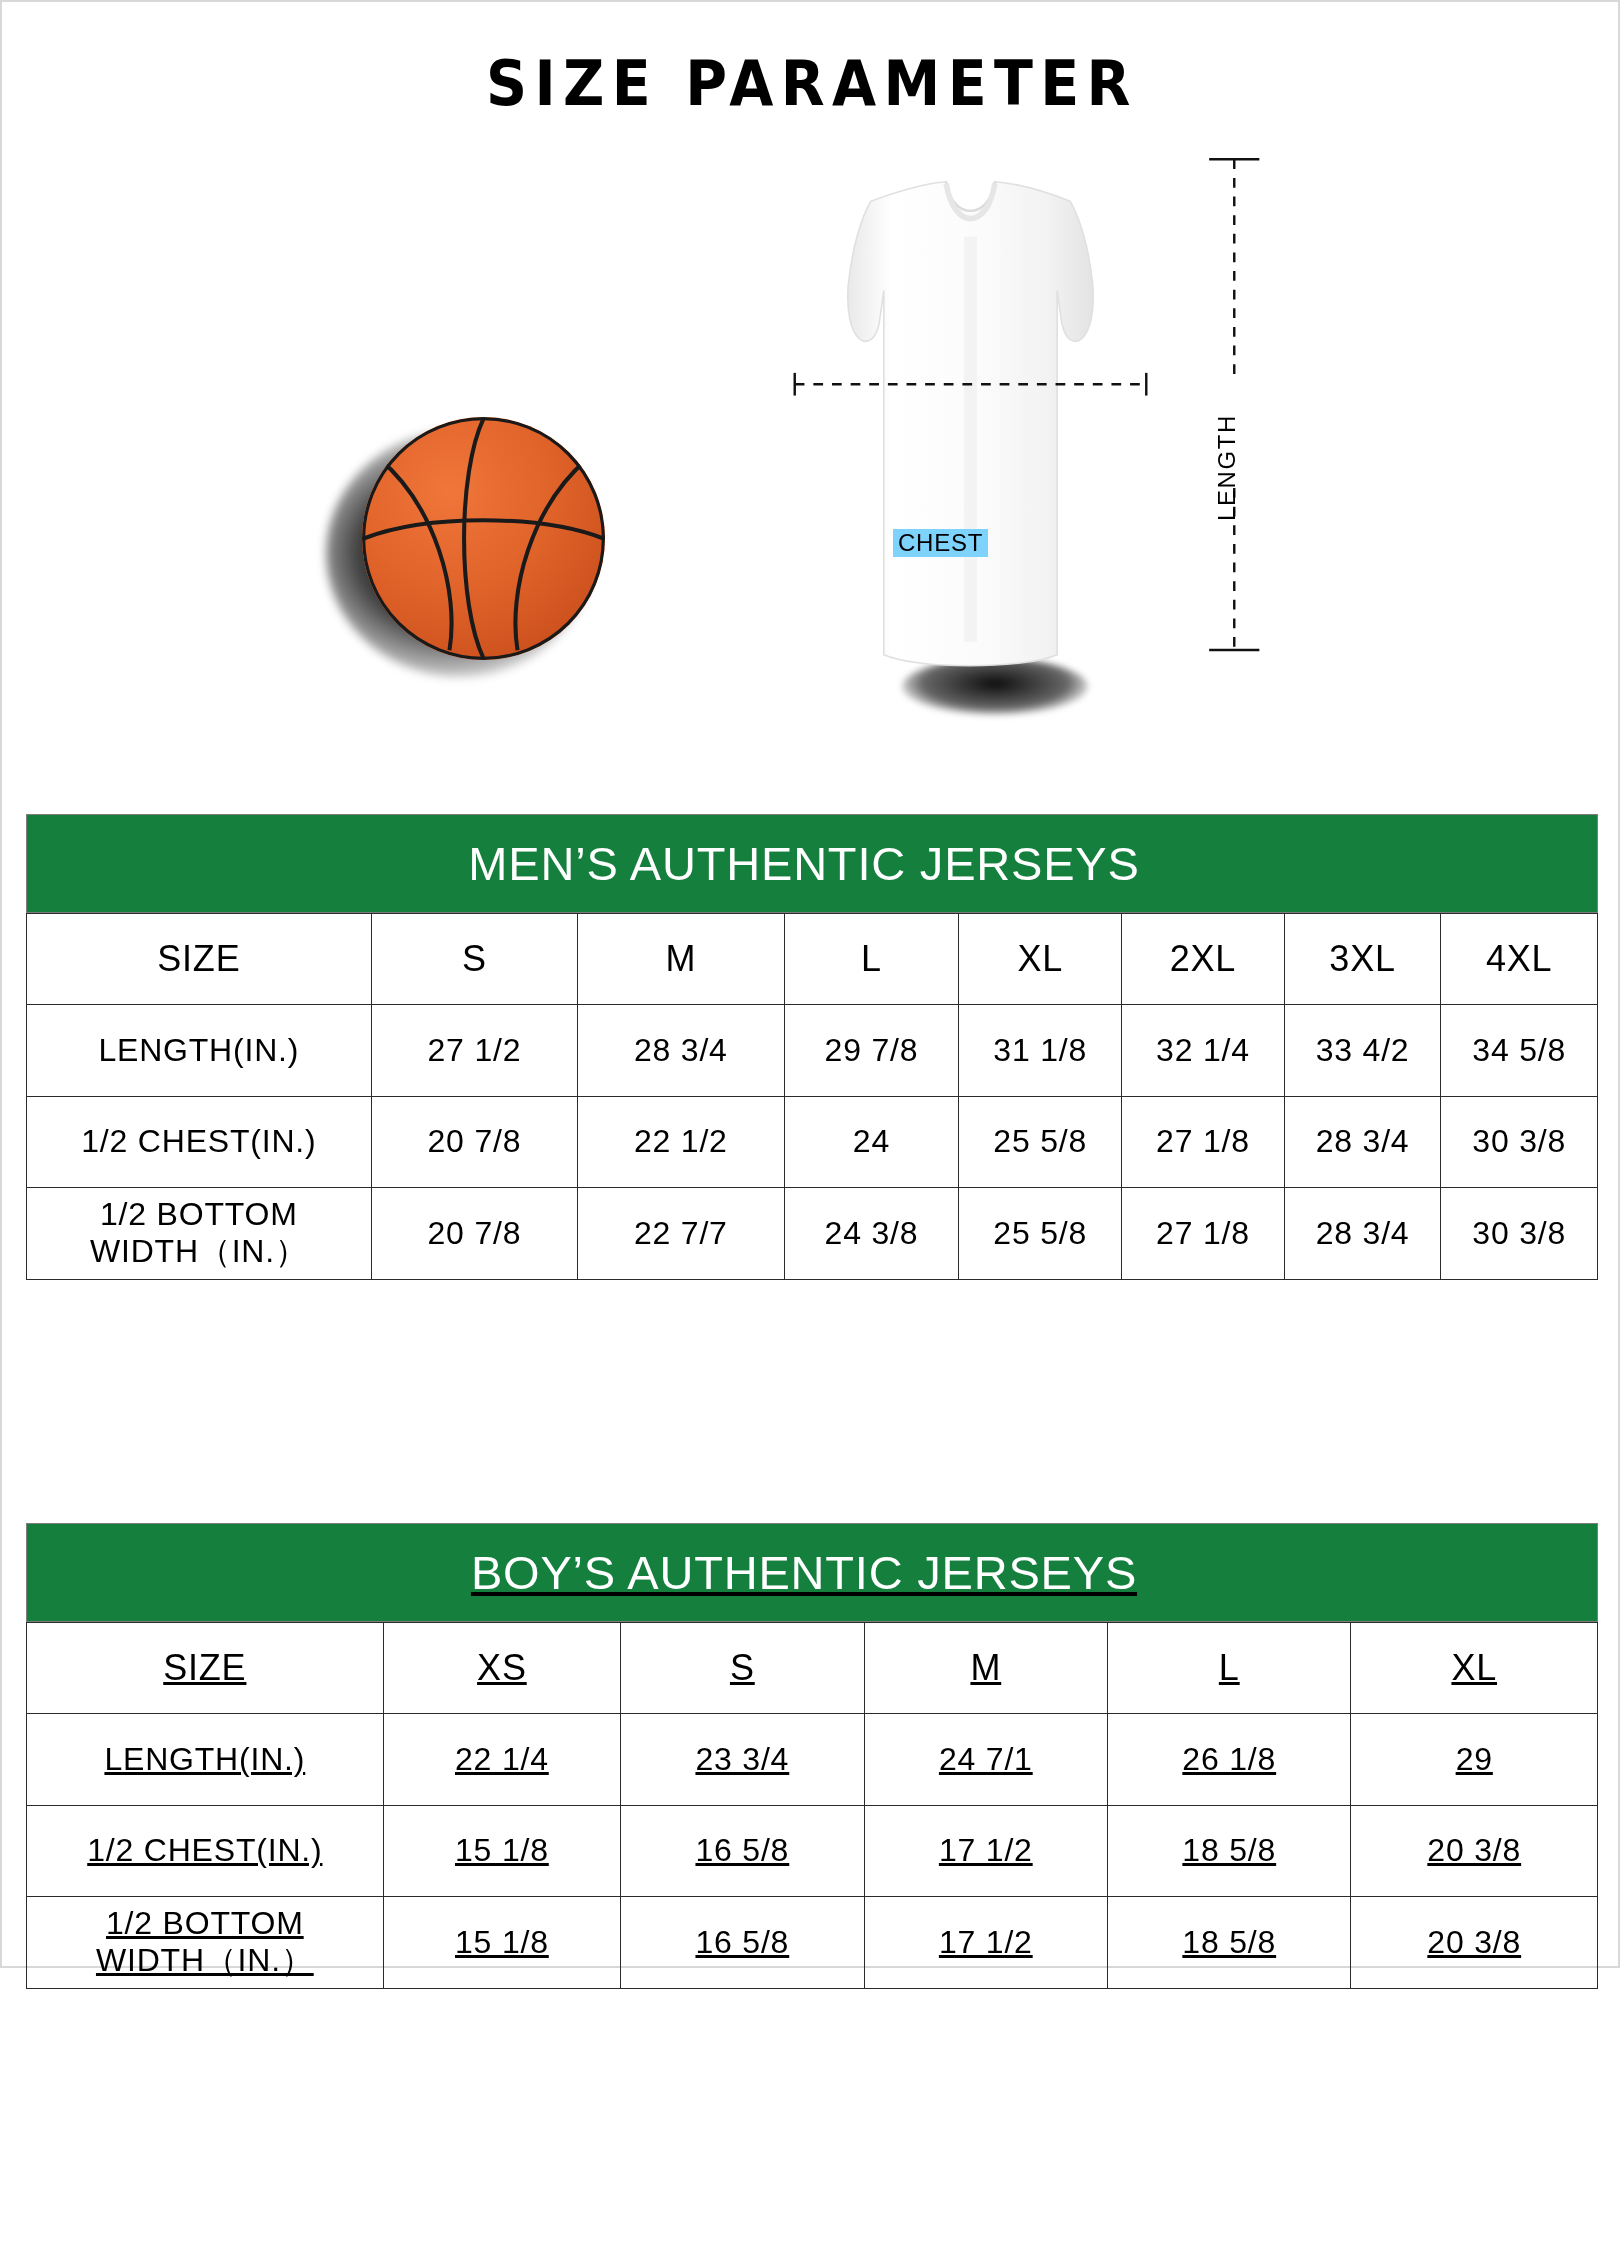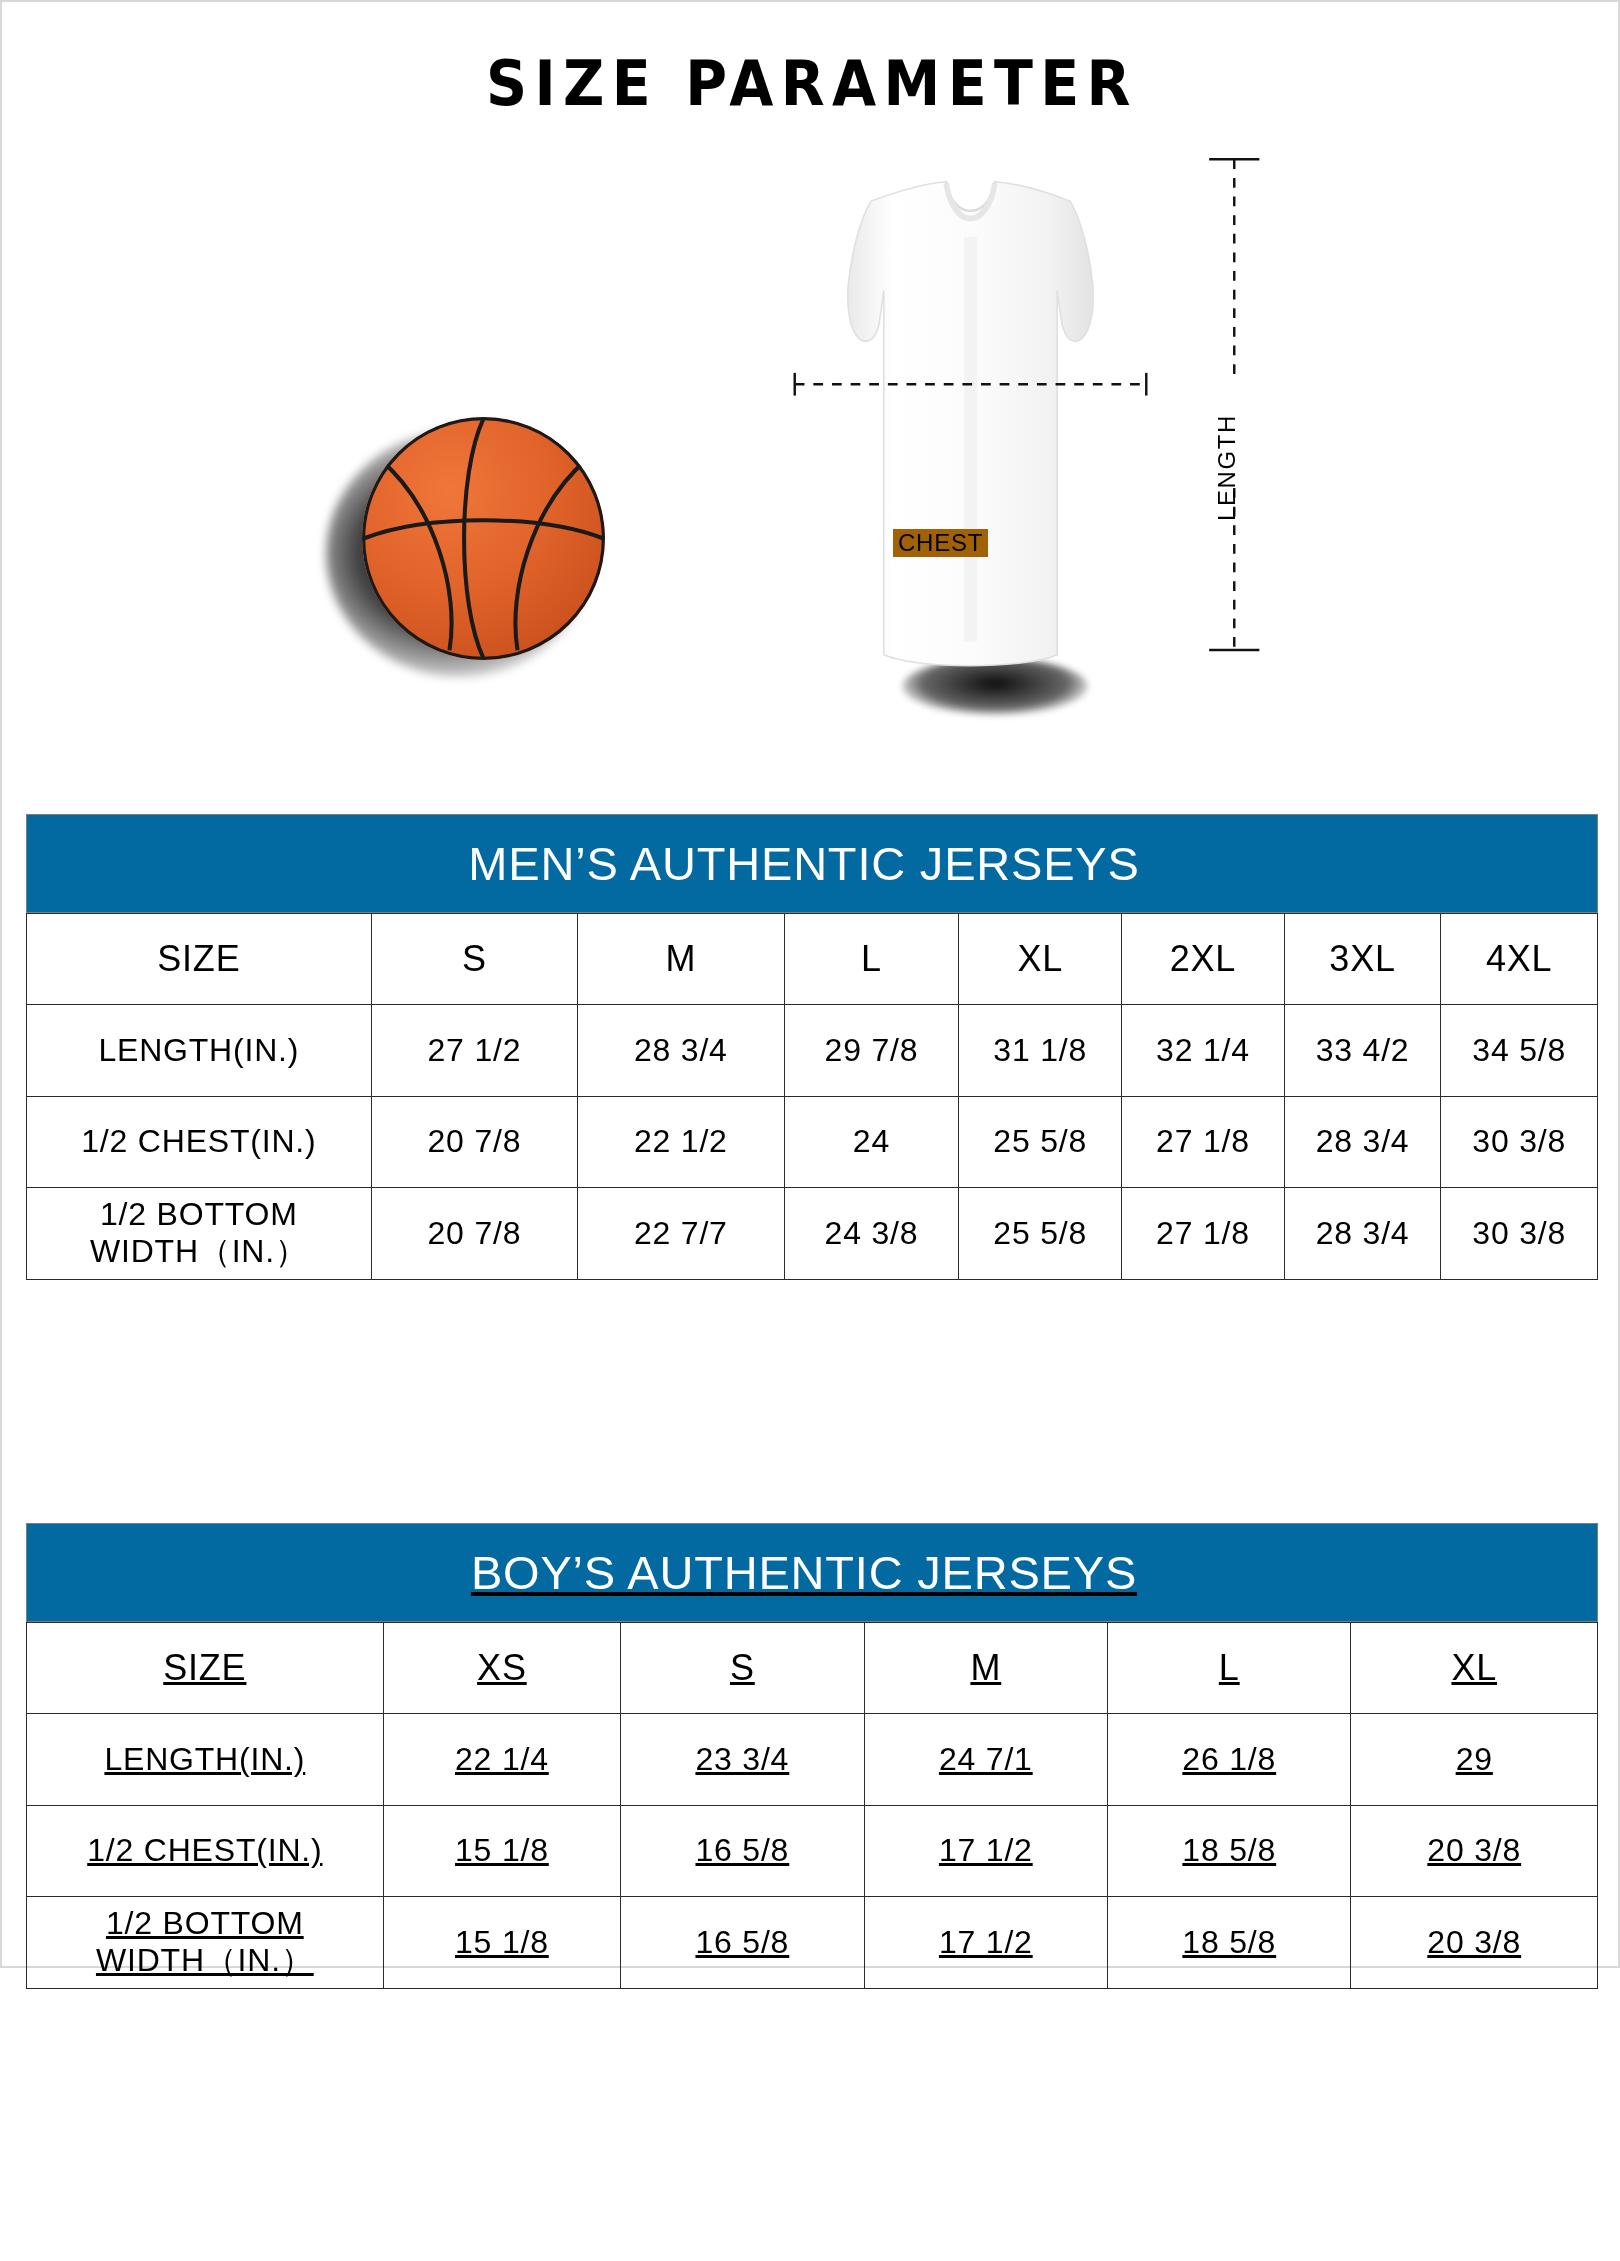--- a/index.html
+++ b/index.html
@@ -96,21 +96,21 @@
   }
   .jersey-svg { position: absolute; left: 0; top: 0; }
 
   .chest-label {
     position: absolute;
     left: 891px;
     top: 381px;
     font-size: 24px;
     letter-spacing: 0.8px;
     font-family: "Liberation Sans", sans-serif;
-    background: #a16207;
+    background: #7dd3fc;
     padding: 0 4.9px;
   }
   .length-label {
     position: absolute;
     left: 1211px;
     top: 373px;
     font-size: 24px;
     letter-spacing: 1.6px;
     transform: rotate(-90deg);
     transform-origin: left top;
@@ -121,21 +121,21 @@
   .tablebox {
     position: absolute;
     left: 24px;
     width: 1572px;
     box-sizing: border-box;
   }
   #men-table-box { top: 812px; }
   #boy-table-box { top: 1521px; text-decoration: underline; }
 
   .tbl-header {
-    background: #0369a1;
+    background: #15803d;
     color: #ffffff;
     text-align: center;
     font-size: 47px;
     letter-spacing: 0.8px;
     padding: 21px 16px 21px 0;
     font-family: "Liberation Sans", sans-serif;
     border: 1.6px solid #7e7e7e;
     box-sizing: border-box;
   }
 

